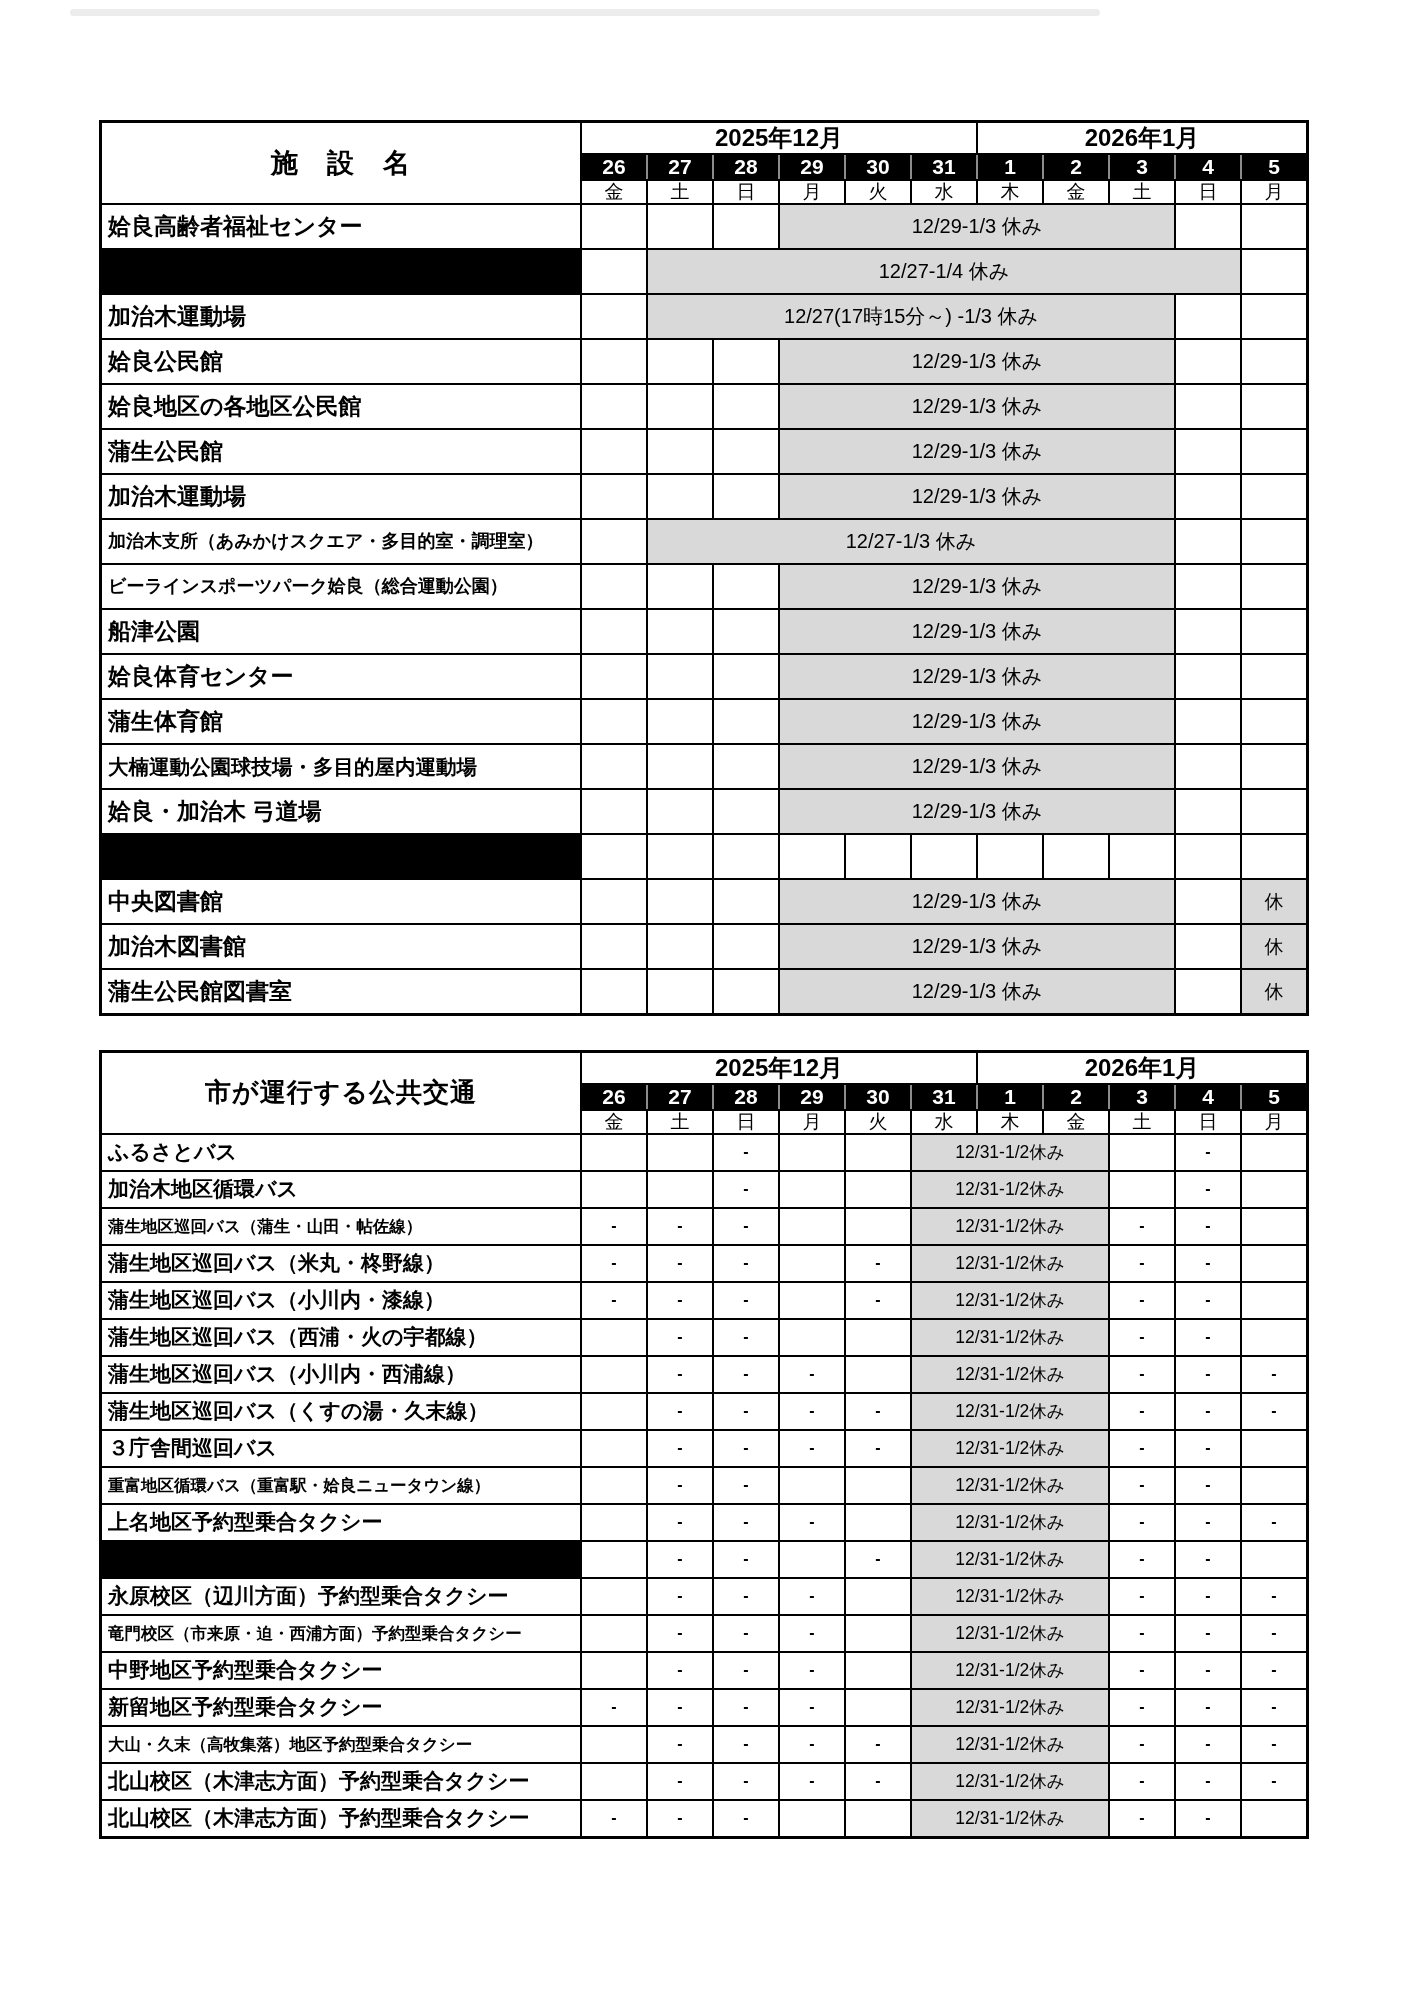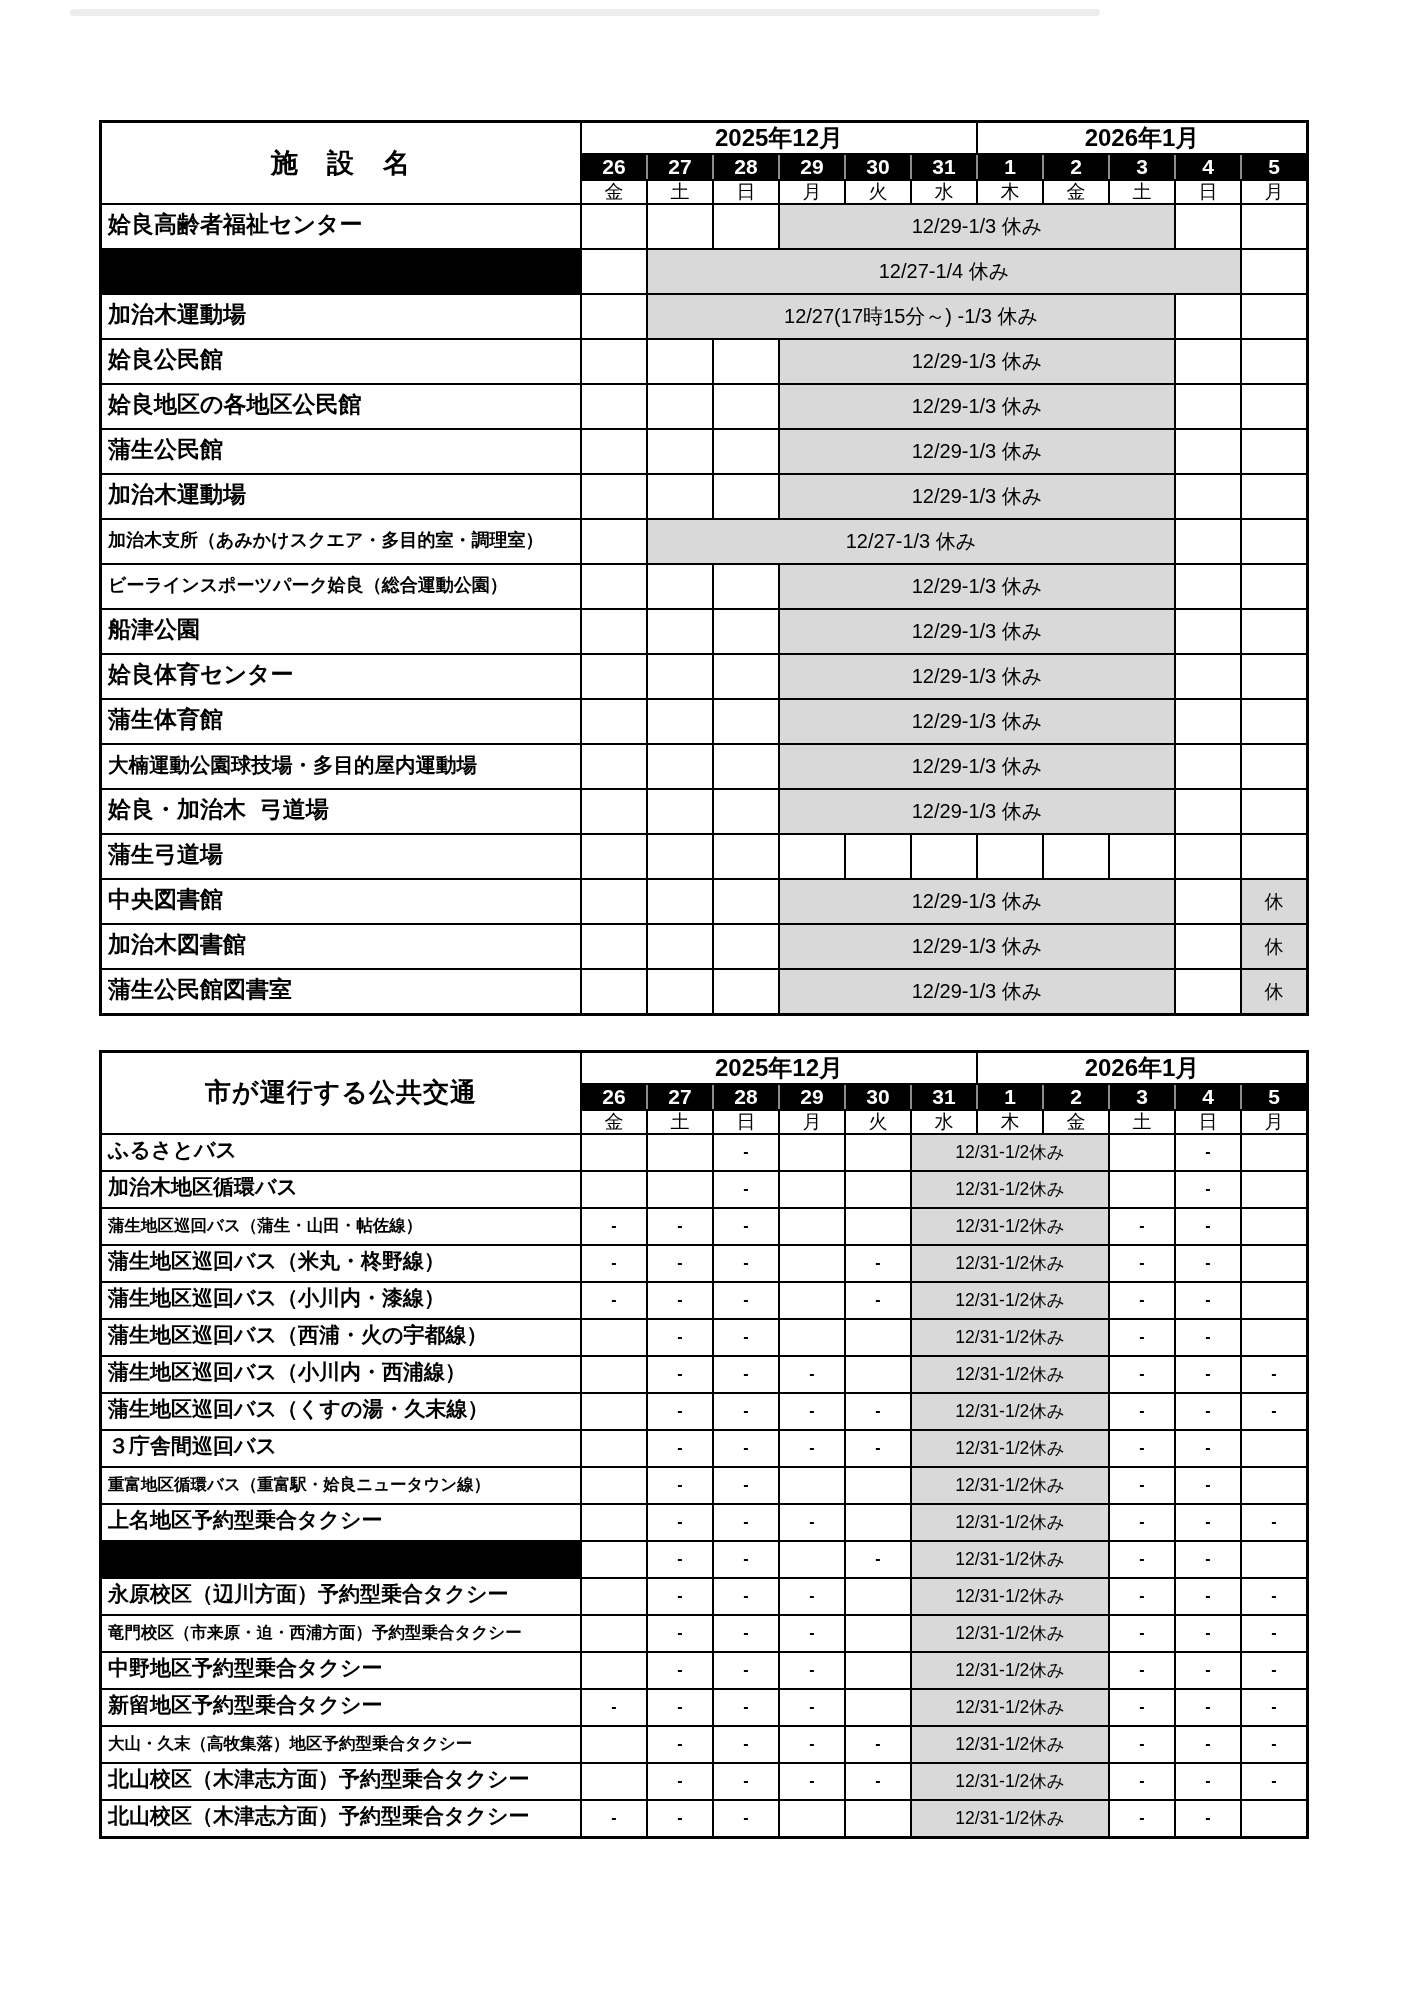--- a/index.html
+++ b/index.html
@@ -34,21 +34,20 @@
   }
   .title{font-weight:bold;font-size:27px;letter-spacing:1px;}
   .t2g .title{font-size:26px;}
   .month{font-weight:bold;font-size:24px;}
   .day{background:var(--hbg);color:var(--hfg);font-weight:bold;font-size:21px;}
   .day.sep{box-shadow:-2px 0 0 rgba(255,255,255,0.55);}
   .dow{font-size:19px;}
   .fac{
     justify-content:flex-start;padding:8px 6px;font-weight:bold;font-size:23px;
     white-space:nowrap;
-    font-family:Liberation Mono, monospace;
   }
   .t2g .fac{font-size:21px;}
   .fac.medium{font-size:20.5px;}
   .fac.small{font-size:18px;}
   .t2g .fac.small{font-size:16.5px;}
   .band{background:var(--band);font-size:20px;}
   .t2g .band{font-size:17.5px;}
   .closed{background:var(--band);font-size:19px;}
   .dash{font-size:16px;font-weight:bold;}
 </style>
@@ -166,21 +165,20 @@
     <div class="c band" style="grid-area: 16 / 5 / auto / span 6;">12/29-1/3 休み</div>
     <div class="c empty" style="grid-area: 16 / 11;"></div>
     <div class="c empty" style="grid-area: 16 / 12;"></div>
     <div class="c fac " style="grid-area: 17 / 1;">姶良・加治木 弓道場</div>
     <div class="c empty" style="grid-area: 17 / 2;"></div>
     <div class="c empty" style="grid-area: 17 / 3;"></div>
     <div class="c empty" style="grid-area: 17 / 4;"></div>
     <div class="c band" style="grid-area: 17 / 5 / auto / span 6;">12/29-1/3 休み</div>
     <div class="c empty" style="grid-area: 17 / 11;"></div>
     <div class="c empty" style="grid-area: 17 / 12;"></div>
-    <div class="c fac " style="grid-area: 18 / 1;">蒲生弓道場</div>
     <div class="c empty" style="grid-area: 18 / 2;"></div>
     <div class="c empty" style="grid-area: 18 / 3;"></div>
     <div class="c empty" style="grid-area: 18 / 4;"></div>
     <div class="c empty" style="grid-area: 18 / 5;"></div>
     <div class="c empty" style="grid-area: 18 / 6;"></div>
     <div class="c empty" style="grid-area: 18 / 7;"></div>
     <div class="c empty" style="grid-area: 18 / 8;"></div>
     <div class="c empty" style="grid-area: 18 / 9;"></div>
     <div class="c empty" style="grid-area: 18 / 10;"></div>
     <div class="c empty" style="grid-area: 18 / 11;"></div>

